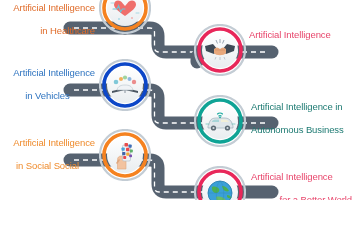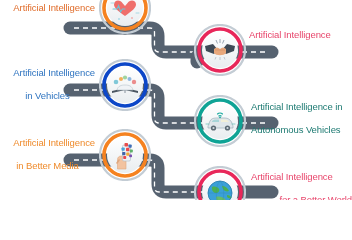--- a/index.html
+++ b/index.html
@@ -98,20 +98,21 @@
         <circle cx="20" cy="37" r="1" fill="#a8dbe8"></circle>
         <circle cx="33" cy="36" r="1.1" fill="#f2b6b4"></circle>
         <path d="M12 21 L 15 21" stroke="#9fd6e3" stroke-width="0.9" stroke-linecap="round"></path>
         <path d="M37 31 L 40 31" stroke="#9fd6e3" stroke-width="0.9" stroke-linecap="round"></path>
       </g>
     </svg>
   </div>
 
   <div class="label left" style="left:0px; top:-10px; width:95px;">
     <div style="color:#e06c2a;">Artificial Intelligence</div>
+    <div style="color:#e06c2a;">in Healthcare</div>
   </div>
 
   <div class="node" style="left:194px; top:24px; width:52px; height:52px;">
     <svg width="52" height="52" viewBox="0 0 52 52">
       <circle cx="26" cy="26" r="25" fill="none" stroke="#c3ccd4" stroke-width="2.2"></circle>
       <circle cx="26" cy="26" r="21" fill="none" stroke="#e8275a" stroke-width="3.6"></circle>
       <circle cx="26" cy="26" r="18" fill="url(#ringShadow)"></circle>
       <g>
         <path d="M11 22 L 19 20 L 24 26 L 20 30 L 12 27 Z" fill="#3f4a56"></path>
         <path d="M41 22 L 33 20 L 28 26 L 32 30 L 40 27 Z" fill="#3f4a56"></path>
@@ -173,21 +174,21 @@
         </g>
         <circle cx="26" cy="22.3" r="0.9" fill="#14a89c"></circle>
         <path d="M12 29 L 15 29" stroke="#7fc9c2" stroke-width="0.9" stroke-linecap="round"></path>
         <path d="M38 29 L 41 29" stroke="#7fc9c2" stroke-width="0.9" stroke-linecap="round"></path>
       </g>
     </svg>
   </div>
 
   <div class="label right" style="left:251px; top:89px; width:101px;">
     <div style="color:#1d7a72;">Artificial Intelligence in</div>
-    <div style="color:#1d7a72;">Autonomous Vehicles</div>
+    <div style="color:#1d7a72;">Autonomous Business</div>
   </div>
 
   <div class="node" style="left:99px; top:129px; width:52px; height:52px;">
     <svg width="52" height="52" viewBox="0 0 52 52">
       <circle cx="26" cy="26" r="25" fill="none" stroke="#c3ccd4" stroke-width="2.2"></circle>
       <circle cx="26" cy="26" r="21" fill="none" stroke="#f58220" stroke-width="3.6"></circle>
       <circle cx="26" cy="26" r="18" fill="url(#ringShadow)"></circle>
       <g>
         <path d="M22 27 C 20 27 18.5 28.5 18.5 30.5 L 18.5 40 L 27 40 L 27 30 C 27 28 25.5 27 24 27 Z" fill="#f2c3a0" stroke="#dda87f" stroke-width="0.6"></path>
         <rect x="23.5" y="16" width="8" height="16" rx="1.4" fill="#eef2f5" stroke="#b5c0c9" stroke-width="0.7"></rect>
@@ -200,21 +201,21 @@
         <rect x="27.2" y="23.4" width="3.3" height="3.3" rx="0.7" fill="#f0a93a"></rect>
         <rect x="30.2" y="25.5" width="2.8" height="2.8" rx="0.7" fill="#7b4fb0"></rect>
         <rect x="24.2" y="27" width="3" height="3" rx="0.7" fill="#e8494f"></rect>
         <path d="M20 31 L 18 34" stroke="#e0a77e" stroke-width="1.6" stroke-linecap="round"></path>
       </g>
     </svg>
   </div>
 
   <div class="label left" style="left:0px; top:125px; width:95px;">
     <div style="color:#ef8b2c;">Artificial Intelligence</div>
-    <div style="color:#ef8b2c; text-align:center;">in Better Media</div>
+    <div style="color:#ef8b2c; text-align:center;">in Social Social</div>
   </div>
 
   <div class="node" style="left:194px; top:166px; width:52px; height:52px;">
     <svg width="52" height="52" viewBox="0 0 52 52">
       <circle cx="26" cy="26" r="25" fill="none" stroke="#c3ccd4" stroke-width="2.2"></circle>
       <circle cx="26" cy="26" r="21" fill="none" stroke="#e8275a" stroke-width="3.6"></circle>
       <circle cx="26" cy="26" r="18" fill="url(#ringShadow)"></circle>
       <g>
         <circle cx="26" cy="27" r="12" fill="#3aa0d8"></circle>
         <path d="M18 21 C 21 20 24 21 25 23 C 26 25 24 27 22 27 C 20 27 18 25 18 23 Z" fill="#4caf50"></path>

